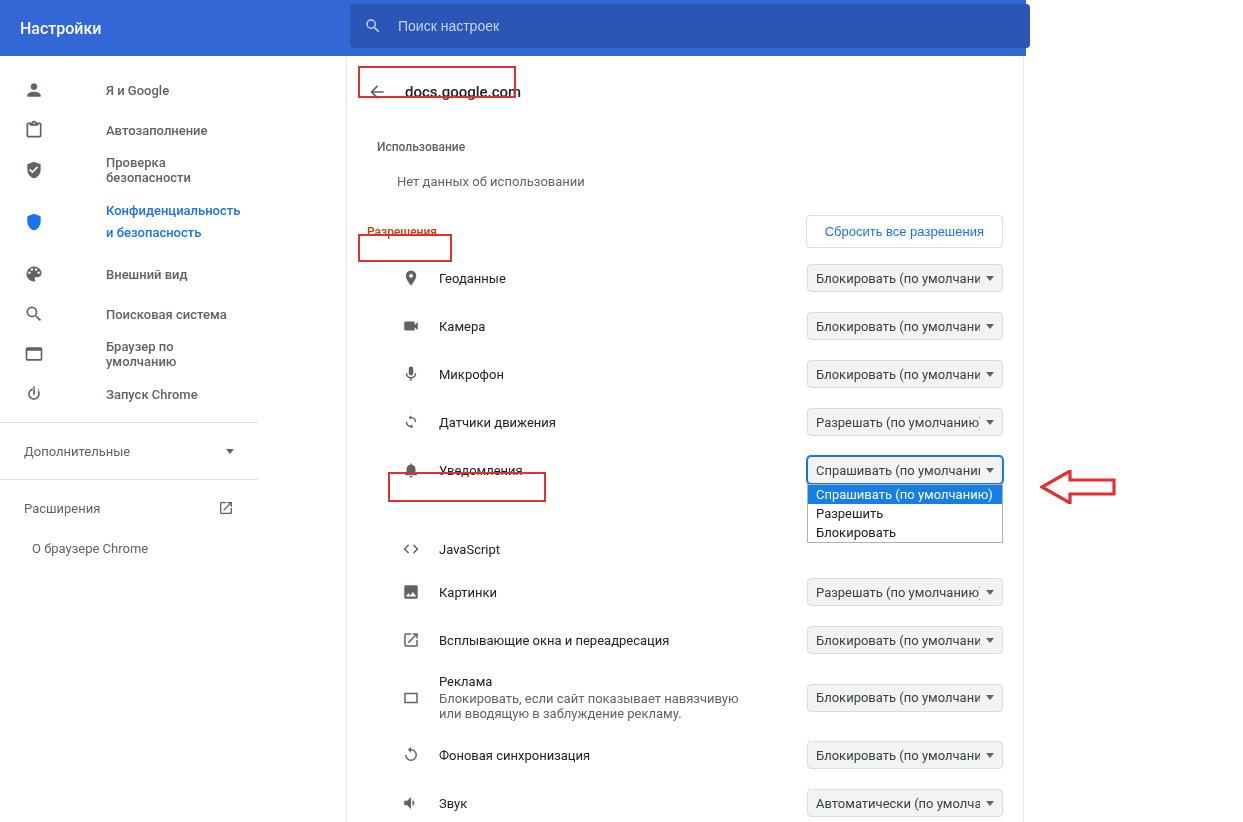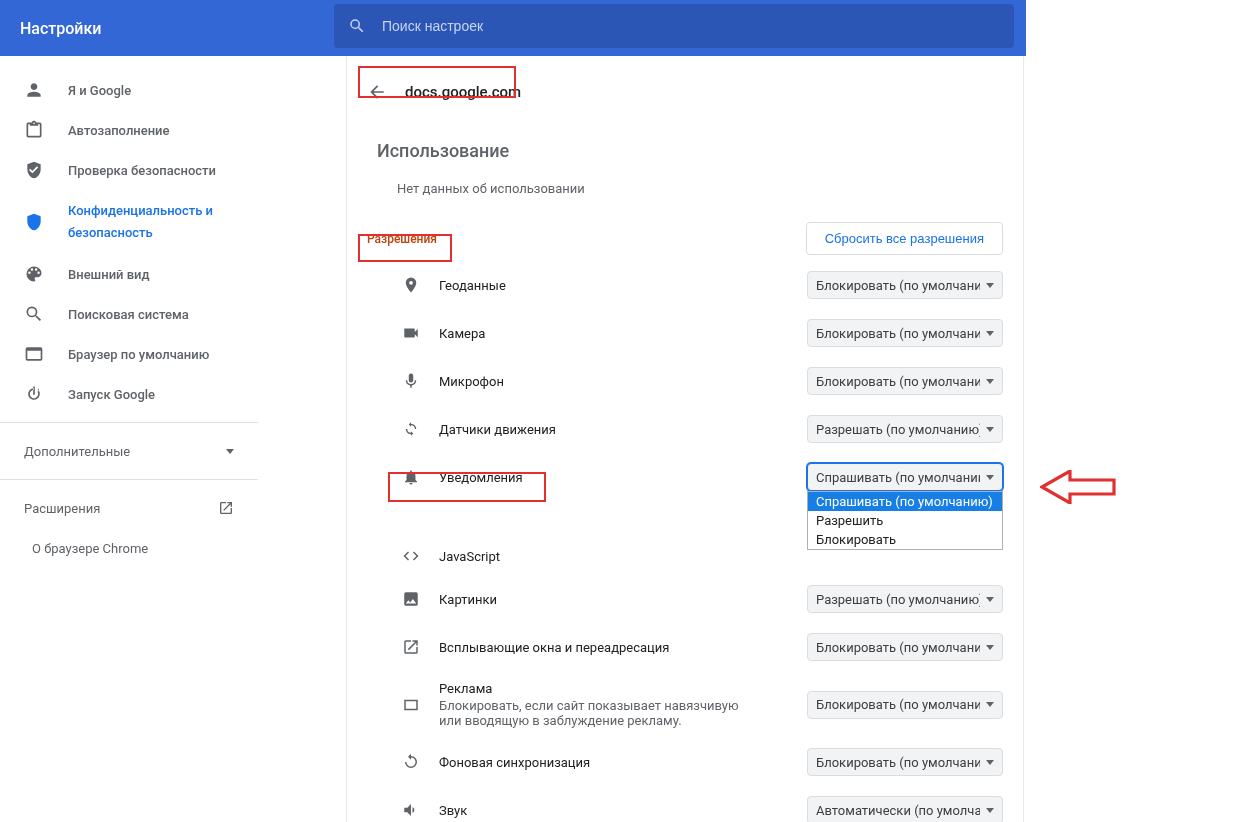--- a/index.html
+++ b/index.html
@@ -2,47 +2,47 @@
 <html><head>
 <meta charset="utf-8">
 <style>
   * { box-sizing: border-box; }
   html, body { margin:0; padding:0; font-family: "Segoe UI", Roboto, Arial, sans-serif; font-size:13px; color:#202124; background:#fff; }
   .page { width:1243px; height:822px; position:relative; }
   .content-and-header { width:1026px; height:822px; position:relative; }
 
   .header { height:56px; background:#3367D6; color:#fff; display:flex; align-items:center; padding:0 20px; }
   .header-title { font-size:16px; font-weight:500; margin-right:auto; }
-  .search-wrap { position:absolute; left:334px; top:4px; }
+  .search-wrap { position:absolute; left:350px; top:4px; }
   .search-box { display:flex; align-items:center; width:680px; height:44px; background:#2B56B6; border-radius:4px; padding:0 14px; color:#fff; }
   .search-box input { flex:1; background:transparent; border:0; outline:0; color:#fff; font-size:14px; padding-left:16px; }
   .search-box input::placeholder { color:#C7D3F1; }
   .search-icon { width:18px; height:18px; fill:#C7D3F1; }
 
   .body { display:flex; height:766px; }
   .sidebar { width:258px; padding-top:14px; }
-  .side-item { display:flex; align-items:center; height:40px; padding:0 24px; color:#5F6368; font-size:13px; font-weight:500; cursor:pointer;}
+  .side-item { display:flex; align-items:center; height:40px; padding:0 24px; color:#5F6368; font-size:13px; font-weight:500; cursor:pointer;gap:38px;}
   .side-item .icon { width:20px; margin-right:24px; display:flex; align-items:center; justify-content:center;}
   .side-item.selected { color:#1A73E8; }
   .side-item.selected .icon svg { fill:#1A73E8; }
   .side-item .icon svg { fill:#5F6368; width:20px; height:20px;}
   .side-item.multi { height:auto; padding-top:10px; padding-bottom:10px; }
   .side-item.multi .label-lines { line-height:22px; }
   .side-sep { height:1px; background:#E0E0E0; margin:8px 0; width:258px; }
   .side-advanced { display:flex; align-items:center; height:40px; padding:0 24px; color:#5F6368; font-size:13px; justify-content:space-between; cursor:pointer; }
   .side-ext { display:flex; align-items:center; height:40px; padding:0 24px; color:#5F6368; font-size:13px; justify-content:space-between; cursor:pointer;}
   .side-about { display:flex; align-items:center; height:40px; padding:0 32px; color:#5F6368; font-size:13px; cursor:pointer;}
 
   .main { flex:1; position:relative; }
   .panel { width:678px; margin-left:88px; border-left:1px solid #E8E8E8; border-right:1px solid #E8E8E8; min-height:766px; padding-top:8px;}
   .detail-header { display:flex; align-items:center; height:56px; padding:0 12px; }
   .back-btn { width:36px; height:36px; border-radius:50%; display:flex; align-items:center; justify-content:center; cursor:pointer;}
   .back-btn svg { fill:#5F6368; width:20px; height:20px;}
   .site-name { font-size:15px; font-weight:500; color:#202124; margin-left:10px;}
-  .section-title { padding:20px 20px 10px 30px; color:#5F6368; font-size:18px; font-weight:500; }
+  .section-title { padding:20px 20px 10px 30px; color:#5F6368; font-size:12px; font-weight:500; }
   .usage-text { padding:10px 20px 20px 50px; color:#5F6368; font-size:13px; }
   .perm-header { display:flex; align-items:center; justify-content:space-between; padding:6px 20px 6px 20px; }
   .perm-title { color:#c2410c; font-size:12px; font-weight:500; padding-left:0px; margin-left:0px;}
   .reset-btn { border:1px solid #DADCE0; background:#fff; color:#1A73E8; font-size:13px; font-weight:500; padding:8px 18px; border-radius:4px; cursor:pointer;}
   .perm-row { display:flex; align-items:center; padding:10px 20px 10px 50px; }
   .perm-icon { width:28px; display:flex; align-items:center; justify-content:center; }
   .perm-icon svg { fill:#5F6368; width:18px; height:18px; }
   .perm-label { flex:1; color:#202124; font-size:13px; padding-left:14px;}
   .perm-label .sub { color:#5F6368; font-size:13px; margin-top:2px; max-width:320px;}
   .perm-select { width:196px; height:28px; border:1px solid #DADCE0; border-radius:4px; background:#F1F3F4; color:#3C4043; font-size:13px; display:flex; align-items:center; padding:0 8px; justify-content:space-between; cursor:pointer;}
@@ -130,21 +130,21 @@
               </svg>
             </span>
         <span>Браузер по умолчанию</span>
       </div>
       <div class="side-item">
         <span class="icon">
               <svg viewBox="0 0 24 24">
                 <path d="M13 3h-2v10h2V3zm4.83 2.17l-1.42 1.42A7 7 0 1112 5v2a5 5 0 104.24 2.34l1.59-1.59z"></path>
               </svg>
             </span>
-        <span>Запуск Google</span>
+        <span>Запуск Chrome</span>
       </div>
       <div class="side-sep"></div>
       <div class="side-advanced">
         <span>Дополнительные</span>
         <span class="caret"></span>
       </div>
       <div class="side-sep"></div>
       <div class="side-ext">
         <span>Расширения</span>
         <svg width="16" height="16" viewBox="0 0 24 24" fill="#5F6368">

